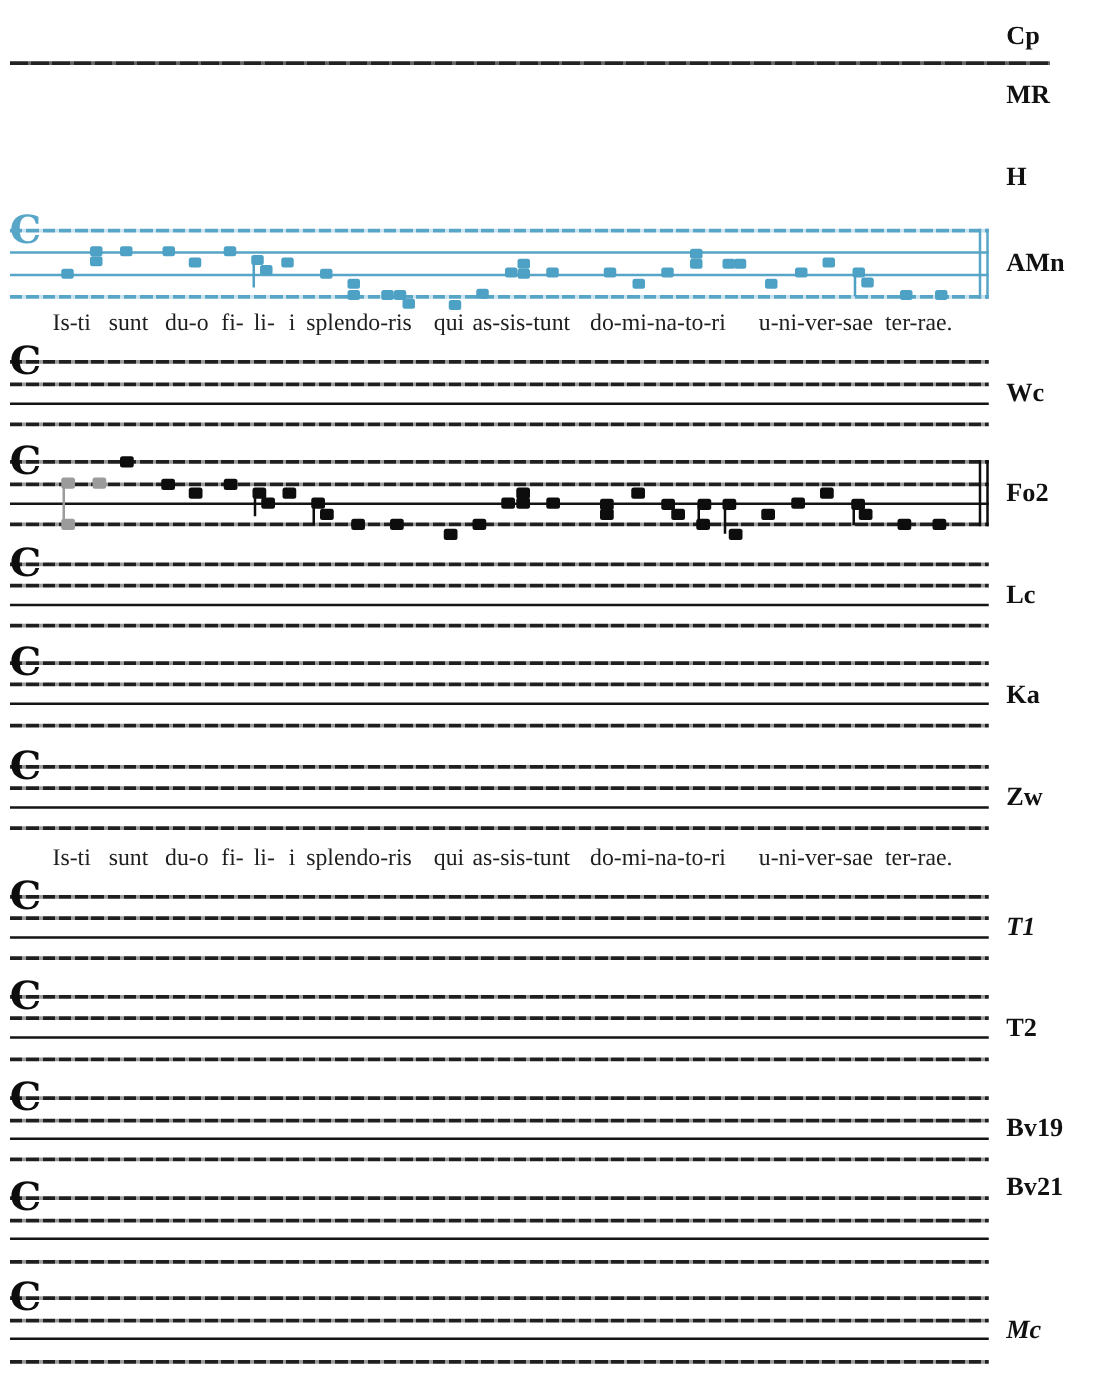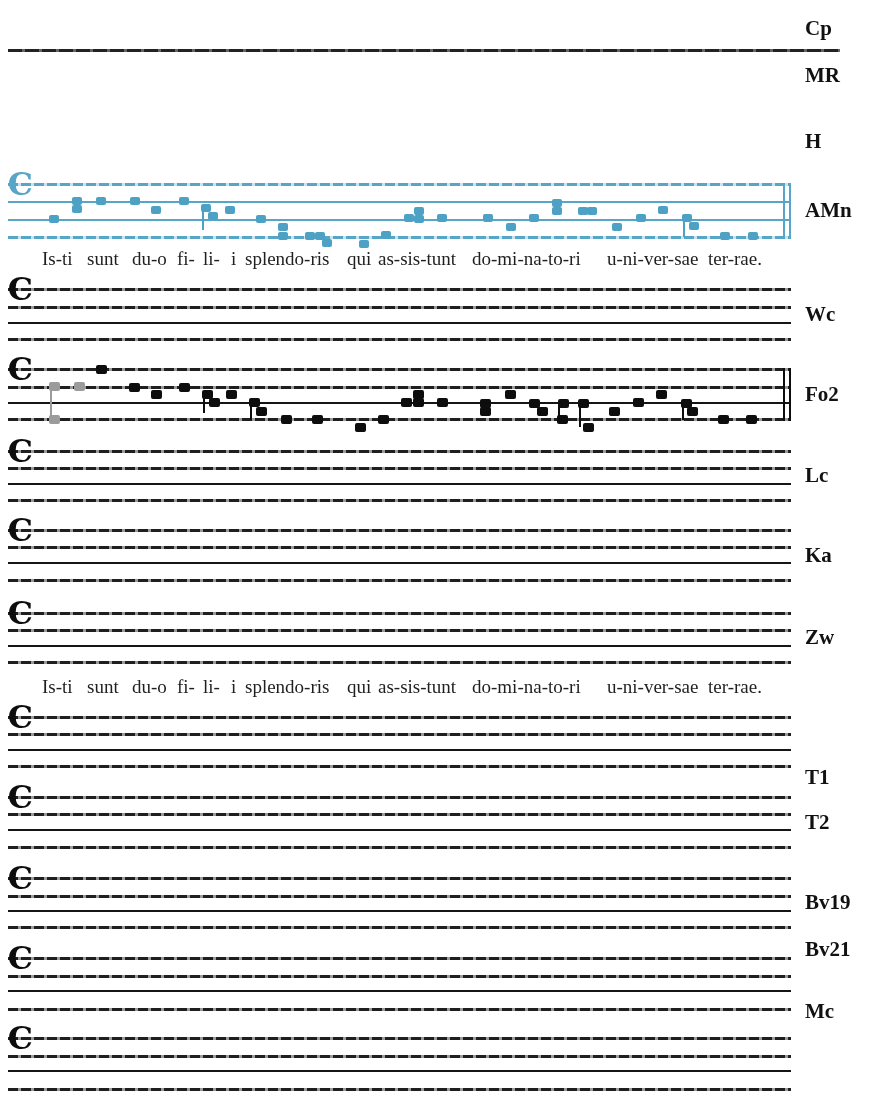--- a/index.html
+++ b/index.html
@@ -168,21 +168,21 @@
     <div class="staff-line line-dashed-black" style="left: 8px; width: 783px; top: 546px;"></div>
     <div class="staff-line line-solid-black" style="left: 8px; width: 783px; top: 562px;"></div>
     <div class="staff-line line-dashed-black" style="left: 8px; width: 783px; top: 579px;"></div>
     <div class="clef" style="left: 8px; top: 515px; color: rgb(13, 13, 13);">C</div>
     <div class="row-label" style="top: 624px;">Zw</div>
     <div class="staff-line line-dashed-black" style="left: 8px; width: 783px; top: 612px;"></div>
     <div class="staff-line line-dashed-black" style="left: 8px; width: 783px; top: 629px;"></div>
     <div class="staff-line line-solid-black" style="left: 8px; width: 783px; top: 645px;"></div>
     <div class="staff-line line-dashed-black" style="left: 8px; width: 783px; top: 661px;"></div>
     <div class="clef" style="left: 8px; top: 598px; color: rgb(13, 13, 13);">C</div>
-    <div class="row-label" style="top: 764px;">T1</div>
+    <div class="row-label" style="top: 728px; font-style: italic;">T1</div>
     <div class="staff-line line-dashed-black" style="left: 8px; width: 783px; top: 716px;"></div>
     <div class="staff-line line-dashed-black" style="left: 8px; width: 783px; top: 733px;"></div>
     <div class="staff-line line-solid-black" style="left: 8px; width: 783px; top: 749px;"></div>
     <div class="staff-line line-dashed-black" style="left: 8px; width: 783px; top: 765px;"></div>
     <div class="clef" style="left: 8px; top: 702px; color: rgb(13, 13, 13);">C</div>
     <div class="row-label" style="top: 809px;">T2</div>
     <div class="staff-line line-dashed-black" style="left: 8px; width: 783px; top: 796px;"></div>
     <div class="staff-line line-dashed-black" style="left: 8px; width: 783px; top: 813px;"></div>
     <div class="staff-line line-solid-black" style="left: 8px; width: 783px; top: 829px;"></div>
     <div class="staff-line line-dashed-black" style="left: 8px; width: 783px; top: 846px;"></div>
@@ -192,21 +192,21 @@
     <div class="staff-line line-dashed-black" style="left: 8px; width: 783px; top: 895px;"></div>
     <div class="staff-line line-solid-black" style="left: 8px; width: 783px; top: 910px;"></div>
     <div class="staff-line line-dashed-black" style="left: 8px; width: 783px; top: 926px;"></div>
     <div class="clef" style="left: 8px; top: 863px; color: rgb(13, 13, 13);">C</div>
     <div class="row-label" style="top: 936px;">Bv21</div>
     <div class="staff-line line-dashed-black" style="left: 8px; width: 783px; top: 957px;"></div>
     <div class="staff-line line-dashed-black" style="left: 8px; width: 783px; top: 975px;"></div>
     <div class="staff-line line-solid-black" style="left: 8px; width: 783px; top: 990px;"></div>
     <div class="staff-line line-dashed-black" style="left: 8px; width: 783px; top: 1008px;"></div>
     <div class="clef" style="left: 8px; top: 943px; color: rgb(13, 13, 13);">C</div>
-    <div class="row-label" style="top: 998px;">Mc</div>
+    <div class="row-label" style="top: 1050px; font-style: italic;">Mc</div>
     <div class="staff-line line-dashed-black" style="left: 8px; width: 783px; top: 1037px;"></div>
     <div class="staff-line line-dashed-black" style="left: 8px; width: 783px; top: 1055px;"></div>
     <div class="staff-line line-solid-black" style="left: 8px; width: 783px; top: 1070px;"></div>
     <div class="staff-line line-dashed-black" style="left: 8px; width: 783px; top: 1088px;"></div>
     <div class="clef" style="left: 8px; top: 1023px; color: rgb(13, 13, 13);">C</div>
     <div class="lyric-token" style="left: 42px; top: 248px;">Is-ti</div>
     <div class="lyric-token" style="left: 87px; top: 248px;">sunt</div>
     <div class="lyric-token" style="left: 132px; top: 248px;">du-o</div>
     <div class="lyric-token" style="left: 177px; top: 248px;">fi-</div>
     <div class="lyric-token" style="left: 203px; top: 248px;">li-</div>

